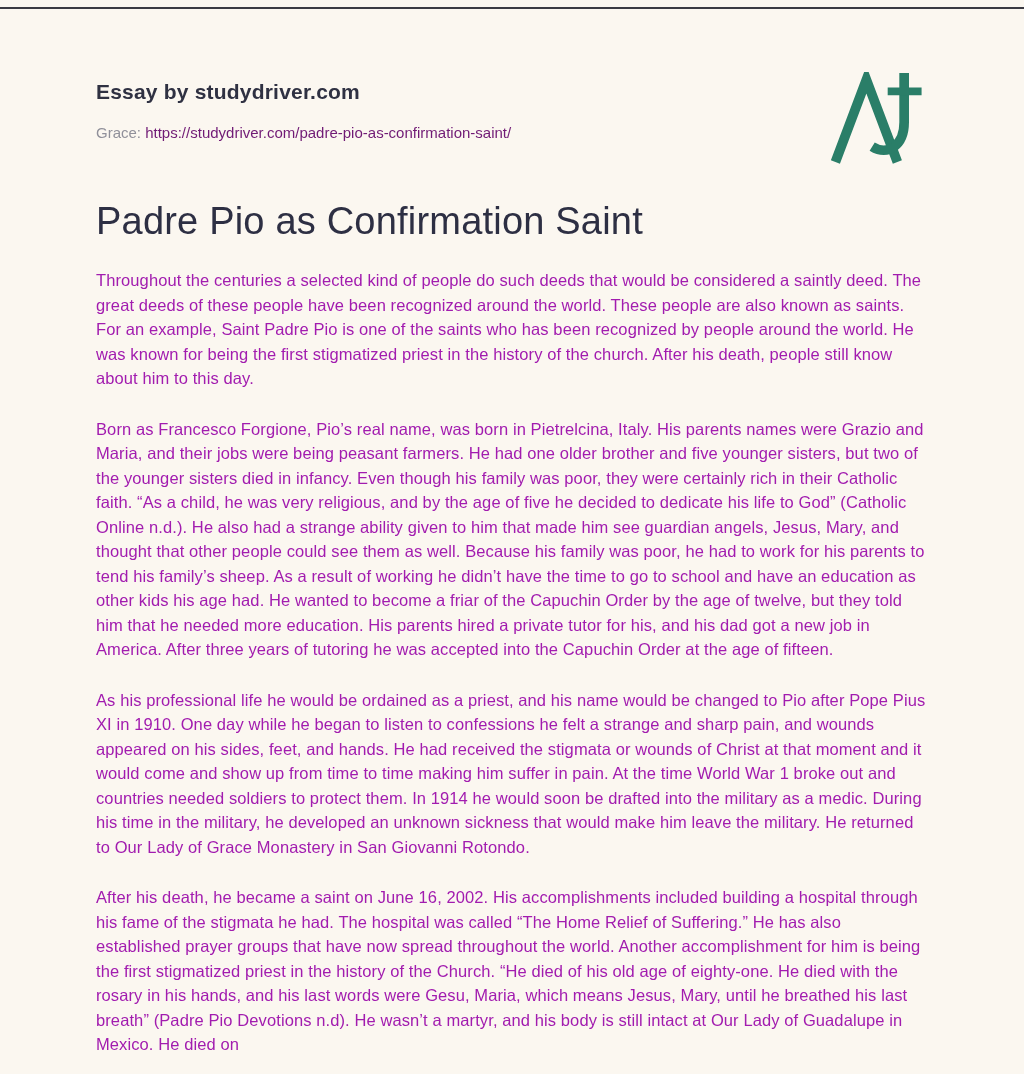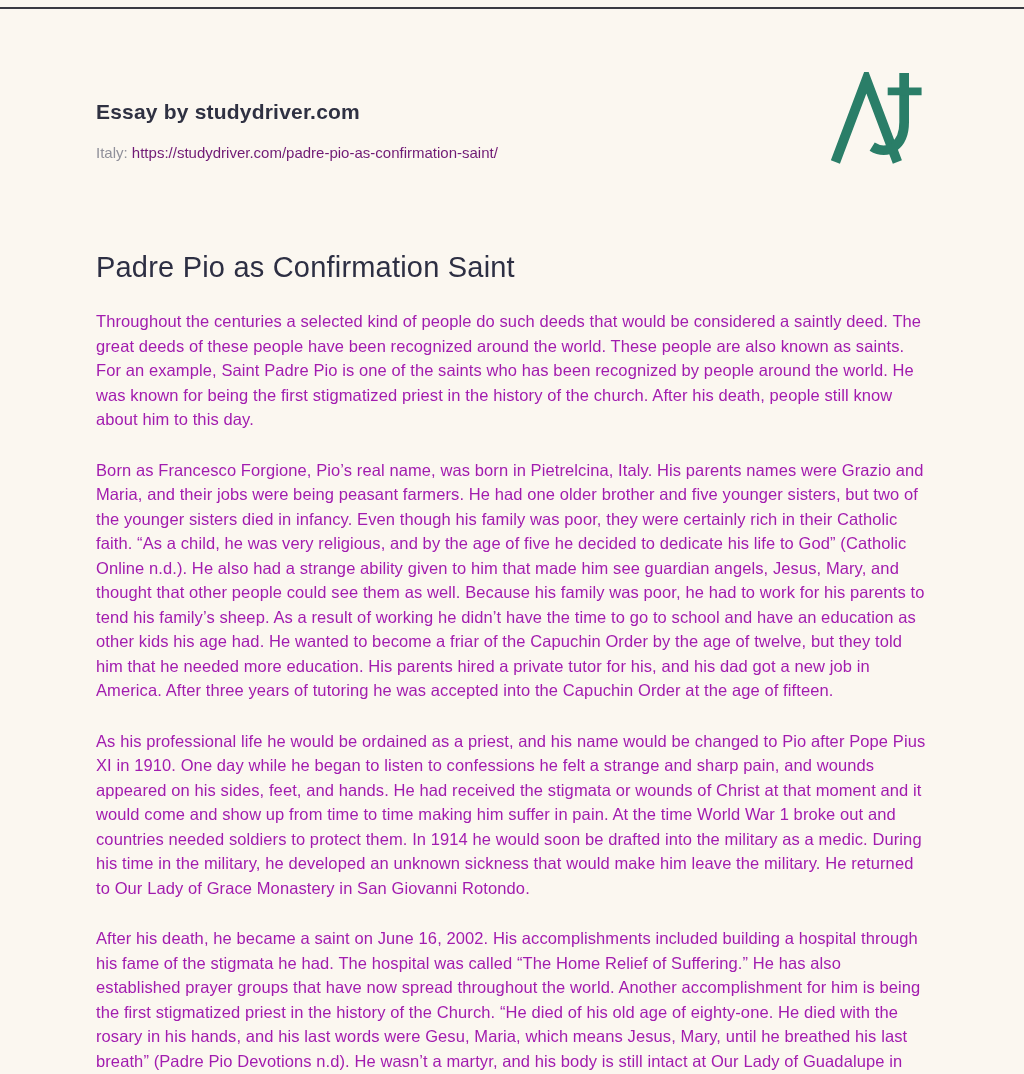--- a/index.html
+++ b/index.html
@@ -19,21 +19,21 @@
     width: 100%;
     height: 2px;
     background: #3a3a42;
   }
   .page {
     position: relative;
     padding: 0 96px;
   }
   .masthead {
     position: relative;
-    padding-top: 100px;
+    padding-top: 80px;
   }
   .byline {
     font-size: 21px;
     font-weight: 700;
     color: #2f3142;
     letter-spacing: 0.2px;
   }
   .source-line {
     margin-top: 20px;
     font-size: 15px;
@@ -45,22 +45,22 @@
   }
   .logo {
     position: absolute;
     top: 72px;
     right: 1px;
     width: 98px;
     height: 92px;
   }
   .logo svg { width: 100%; height: 100%; }
   .article-title {
-    margin: 90px 0 25px 0;
-    font-size: 29px;
+    margin: 59px 0 25px 0;
+    font-size: 38px;
     font-weight: 500;
     color: #2d2f43;
     letter-spacing: 0.2px;
   }
   .article-body p {
     margin: 0 0 26px 0;
     max-width: 832px;
     font-size: 16.5px;
     line-height: 24.5px;
     color: #a21caf;
@@ -70,21 +70,21 @@
 </head>
 <body>
 
 <div class="top-rule"></div>
 
 <div class="page">
 
   <div class="masthead">
     <div class="byline">Essay by studydriver.com</div>
     <div class="source-line">
-      <span>Italy:</span>
+      <span>Grace:</span>
       <a href="#">https://studydriver.com/padre-pio-as-confirmation-saint/</a>
     </div>
     <div class="logo">
       <svg viewBox="0 0 100 95" fill="none" xmlns="http://www.w3.org/2000/svg">
         <path d="M6 93 L38 8 L70 93" stroke="#2a7e68" stroke-width="10" fill="none"></path>
         <path d="M77 1 L77 52 C77 76 60 87 44 77" stroke="#2a7e68" stroke-width="10" fill="none"></path>
         <path d="M60 20 L95 20" stroke="#2a7e68" stroke-width="8" fill="none"></path>
       </svg>
     </div>
   </div>

